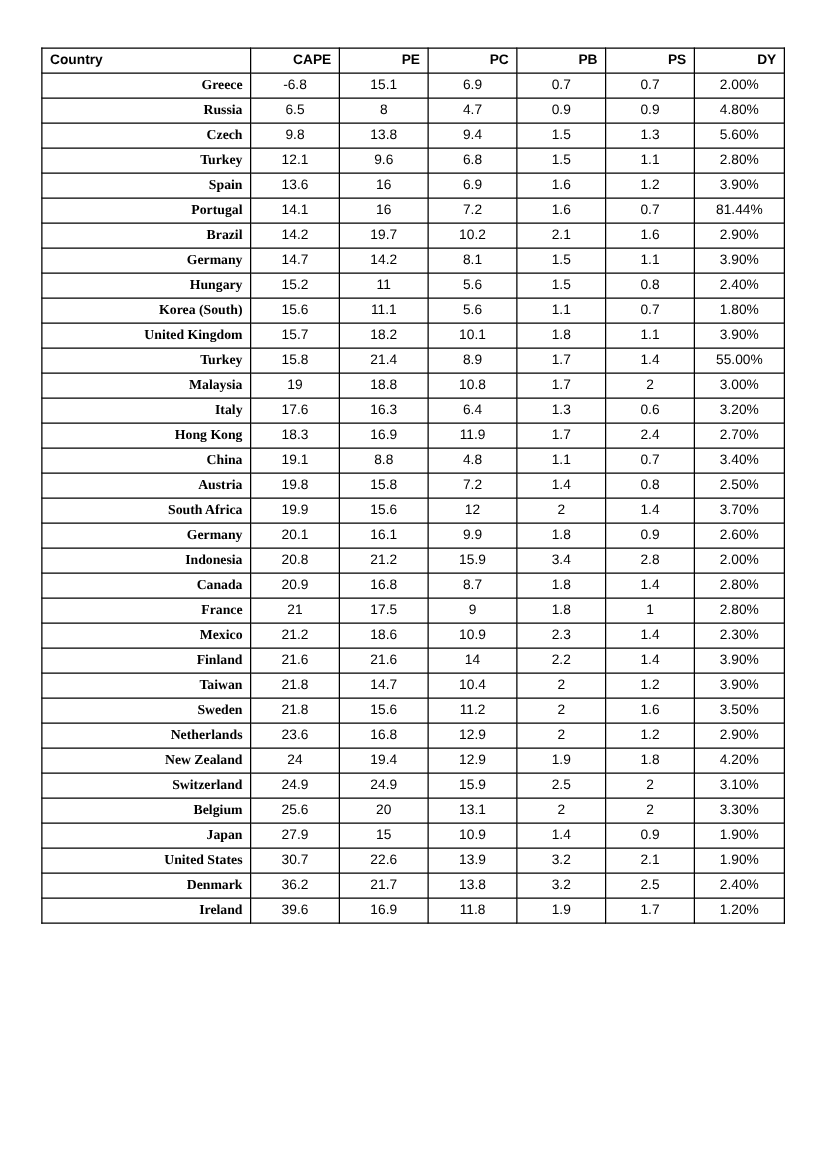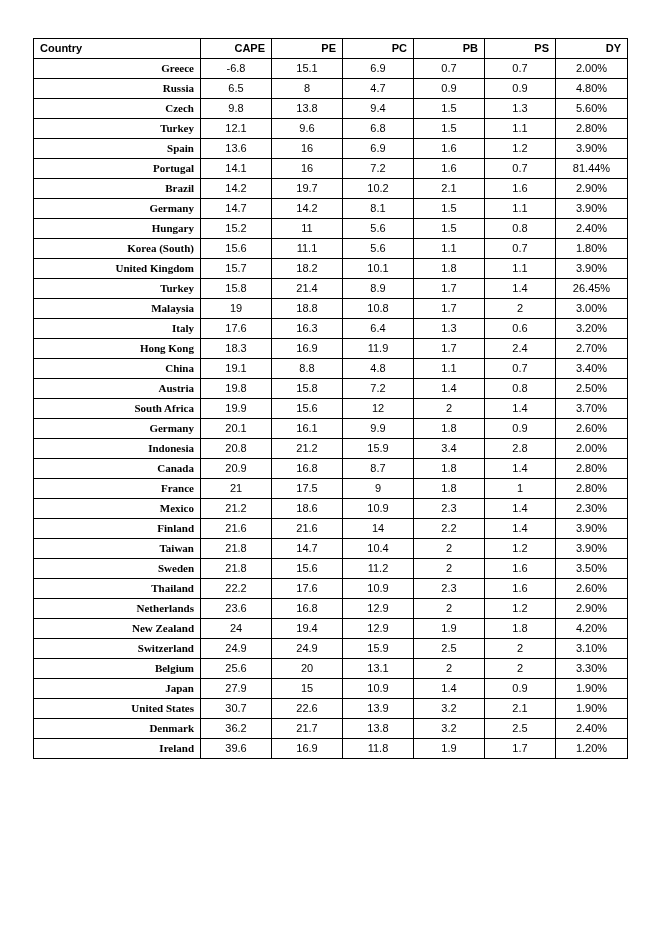--- a/index.html
+++ b/index.html
@@ -182,21 +182,21 @@
           <td class="num-cell">1.1</td>
           <td class="num-cell">3.90%</td>
         </tr>
         <tr>
           <td class="country-cell">Turkey</td>
           <td class="num-cell">15.8</td>
           <td class="num-cell">21.4</td>
           <td class="num-cell">8.9</td>
           <td class="num-cell">1.7</td>
           <td class="num-cell">1.4</td>
-          <td class="num-cell">26.45%</td>
+          <td class="num-cell">55.00%</td>
         </tr>
         <tr>
           <td class="country-cell">Malaysia</td>
           <td class="num-cell">19</td>
           <td class="num-cell">18.8</td>
           <td class="num-cell">10.8</td>
           <td class="num-cell">1.7</td>
           <td class="num-cell">2</td>
           <td class="num-cell">3.00%</td>
         </tr>
@@ -311,29 +311,20 @@
         <tr>
           <td class="country-cell">Sweden</td>
           <td class="num-cell">21.8</td>
           <td class="num-cell">15.6</td>
           <td class="num-cell">11.2</td>
           <td class="num-cell">2</td>
           <td class="num-cell">1.6</td>
           <td class="num-cell">3.50%</td>
         </tr>
         <tr>
-          <td class="country-cell">Thailand</td>
-          <td class="num-cell">22.2</td>
-          <td class="num-cell">17.6</td>
-          <td class="num-cell">10.9</td>
-          <td class="num-cell">2.3</td>
-          <td class="num-cell">1.6</td>
-          <td class="num-cell">2.60%</td>
-        </tr>
-        <tr>
           <td class="country-cell">Netherlands</td>
           <td class="num-cell">23.6</td>
           <td class="num-cell">16.8</td>
           <td class="num-cell">12.9</td>
           <td class="num-cell">2</td>
           <td class="num-cell">1.2</td>
           <td class="num-cell">2.90%</td>
         </tr>
         <tr>
           <td class="country-cell">New Zealand</td>

